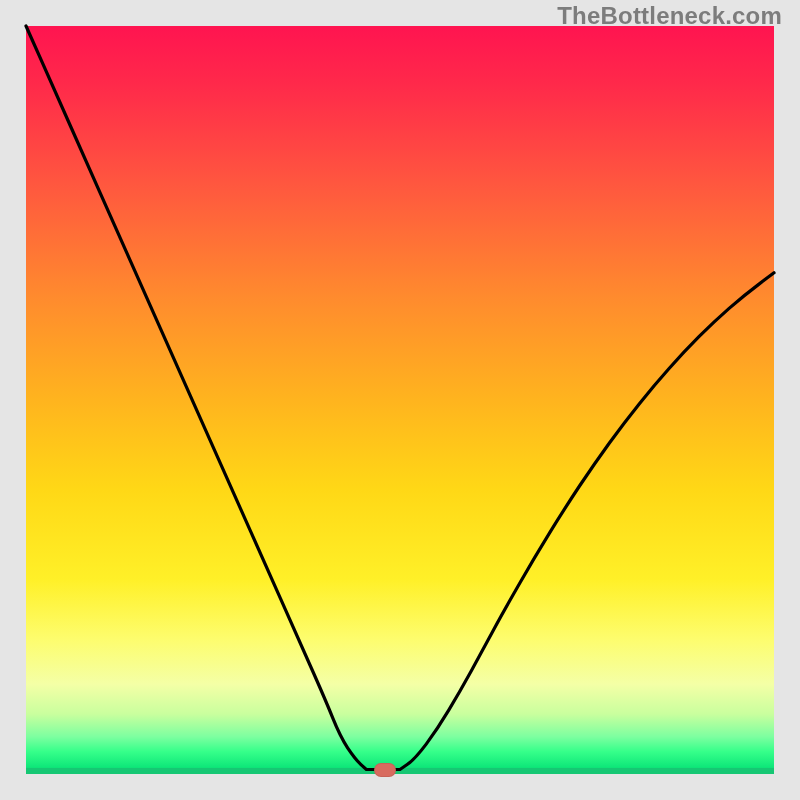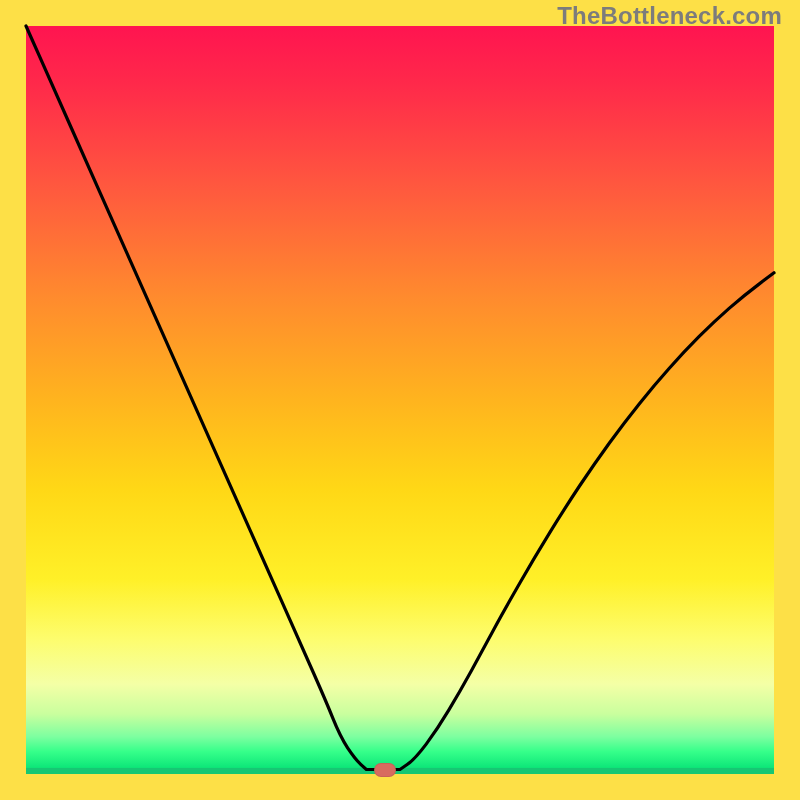--- a/index.html
+++ b/index.html
@@ -7,21 +7,21 @@
     padding: 0;
     width: 800px;
     height: 800px;
     background: #000;
     overflow: hidden;
   }
   .frame {
     position: relative;
     width: 800px;
     height: 800px;
-    background: #fde047;
+    background: #e5e5e5;
   }
   .watermark {
     position: absolute;
     top: 2px;
     right: 18px;
     color: #7c7c7c;
     font-family: Arial, Helvetica, sans-serif;
     font-size: 24px;
     font-weight: 600;
     letter-spacing: 0.2px;

